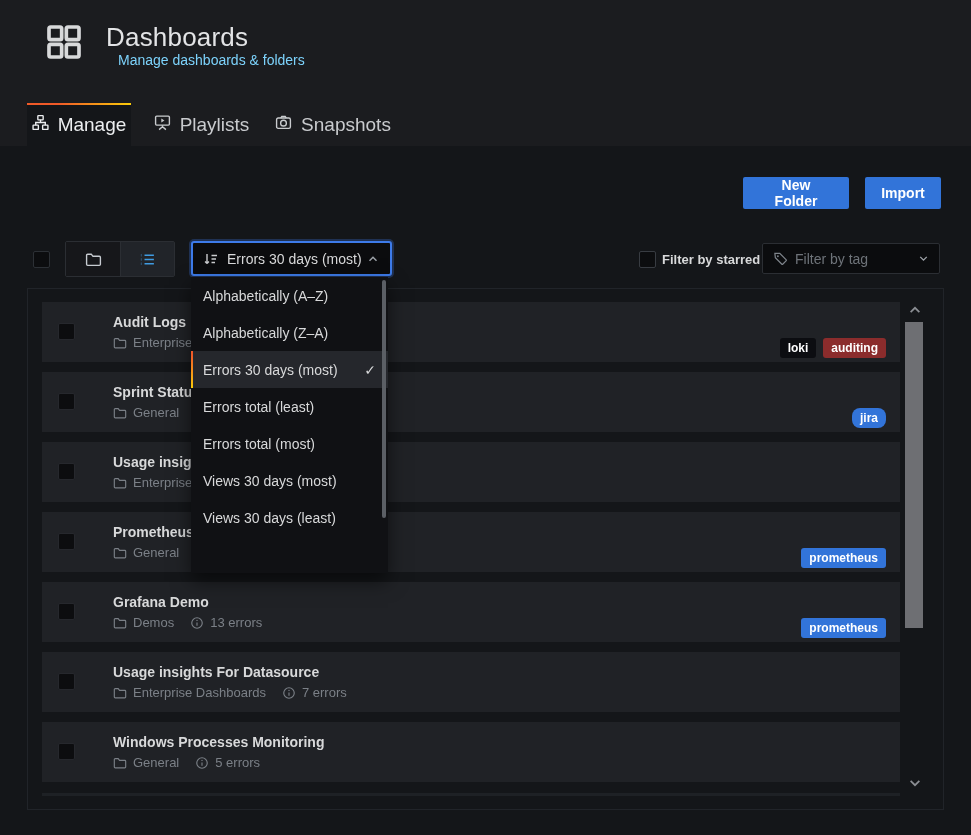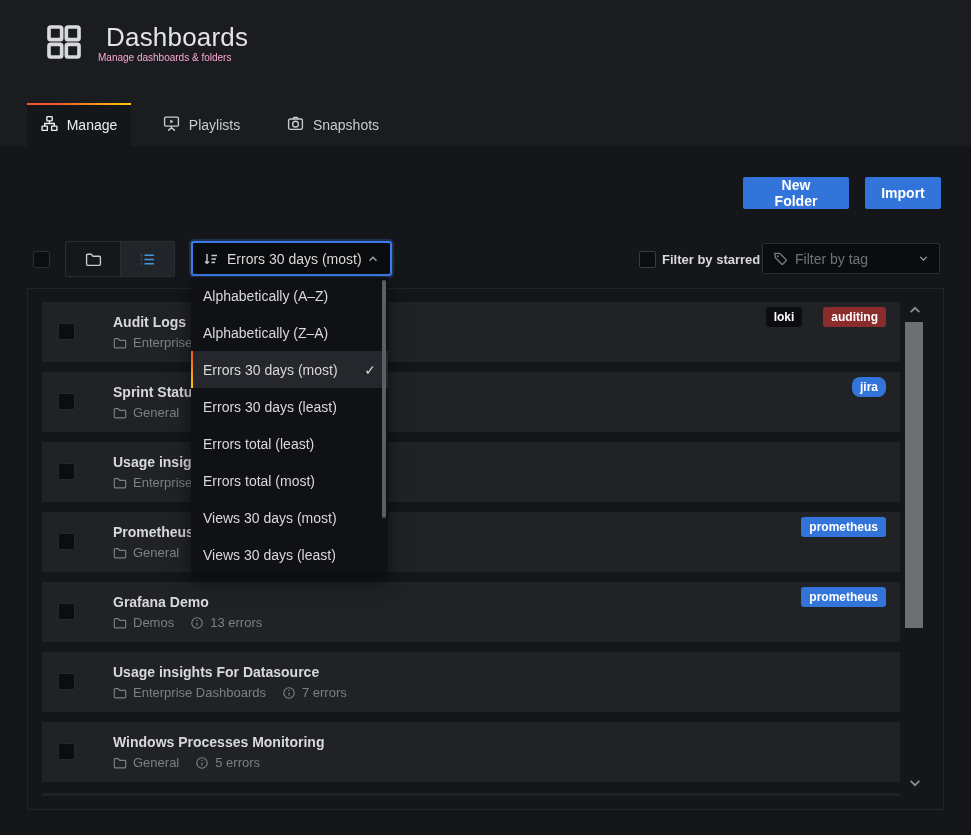--- a/index.html
+++ b/index.html
@@ -6,23 +6,23 @@
   html,body { background:#141619; }
   .screen {
     position:relative; width:971px; height:835px; overflow:hidden;
     background:#141619; font-family:"Liberation Sans", sans-serif;
     color:#d8d9da;
   }
   
   .page-header { position:absolute; left:0; top:0; width:971px; height:146px; background:#1b1c1f; }
   .app-icon { position:absolute; left:44px; top:22px; width:40px; height:40px; color:#d8d9da; }
   .page-title { position:absolute; left:106px; top:22px; font-size:26px; font-weight:500; color:#e3e4e6; letter-spacing:.2px; }
-  .page-subtitle { position:absolute; left:98px; top:52px; font-size:10px; color:#f9a8d4; }
+  .page-subtitle { position:absolute; left:118px; top:52px; font-size:14px; color:#7dd3fc; }
   .tab { position:absolute; top:103px; height:43px; display:flex; align-items:center; gap:9px;
-         font-size:14px; color:#c9cbce; cursor:pointer; justify-content:center; }
+         font-size:19px; color:#c9cbce; cursor:pointer; justify-content:center; }
   .tab svg { width:17px; height:17px; }
   .tab.active { background:#141619; color:#eceef0; }
   .tab.active::before { content:""; position:absolute; left:0; right:0; top:0; height:2px;
          background:linear-gradient(90deg, #f05a28 30%, #fbca0a 99%); }
   .tab-manage { left:27px; width:104px; }
   .tab-playlists { left:150px; width:103px; }
   .tab-snapshots { left:275px; width:116px; }
   
   .search-box { position:absolute; left:26px; top:177px; width:319px; height:32px;
       background:#0b0c0e; border:1px solid #2f3338; border-radius:2px; display:flex; align-items:center; }
@@ -58,21 +58,21 @@
   
   .results { position:absolute; left:27px; top:288px; width:917px; height:522px;
       border:1px solid #212429; }
   .row { position:absolute; left:14px; width:858px; height:60px; background:#202226; cursor:pointer; }
   .row .cb { position:absolute; left:16px; top:21px; border-color:#26282d; }
   .row-title { position:absolute; left:71px; top:12px; font-size:14px; font-weight:600; color:#d8d9da; }
   .row-meta { position:absolute; left:71px; top:33px; display:flex; align-items:center; gap:6px;
       font-size:13px; color:#7b8087; }
   .row-meta svg { width:14px; height:14px; flex:none; }
   .row-meta .err-gap { width:4px; }
-  .row-tags { position:absolute; right:14px; top:5px; display:flex; gap:21px; }
+  .row-tags { position:absolute; right:14px; top:36px; display:flex; gap:7px; }
   .tag { height:20px; padding:3px 8px; border-radius:3px; font-size:12px; font-weight:700;
       color:#fff; line-height:14px; cursor:pointer; }
   .partial-row { position:absolute; left:14px; top:504px; width:858px; height:3px; background:#1e2125; }
   
   .scroll-up { position:absolute; left:879px; top:14px; width:16px; height:14px; cursor:pointer; }
   .scroll-thumb { position:absolute; left:877px; top:33px; width:18px; height:306px; background:#6e6f73; cursor:grab; }
   .scroll-down { position:absolute; left:879px; top:487px; width:16px; height:14px; cursor:pointer; }
   
   .sort-menu { position:absolute; left:191px; top:277px; width:197px; height:296px;
       background:#101114; box-shadow:0 8px 18px rgba(0,0,0,.55); z-index:50; }
@@ -319,23 +319,20 @@
         <span>Alphabetically (A–Z)</span>
       </div>
     <div class="menu-item">
         <span>Alphabetically (Z–A)</span>
       </div>
     <div class="menu-item selected">
       <span>Errors 30 days (most)</span>
       <span class="menu-check">✓</span>
     </div>
     <div class="menu-item">
-        <span>Errors 30 days (least)</span>
-      </div>
-    <div class="menu-item">
         <span>Errors total (least)</span>
       </div>
     <div class="menu-item">
         <span>Errors total (most)</span>
       </div>
     <div class="menu-item">
         <span>Views 30 days (most)</span>
       </div>
     <div class="menu-item">
         <span>Views 30 days (least)</span>

